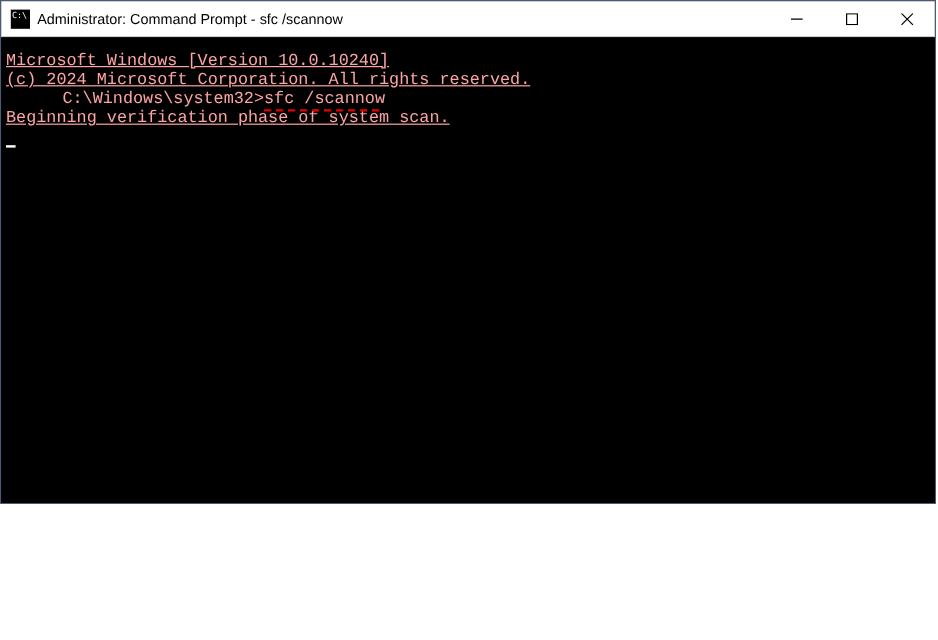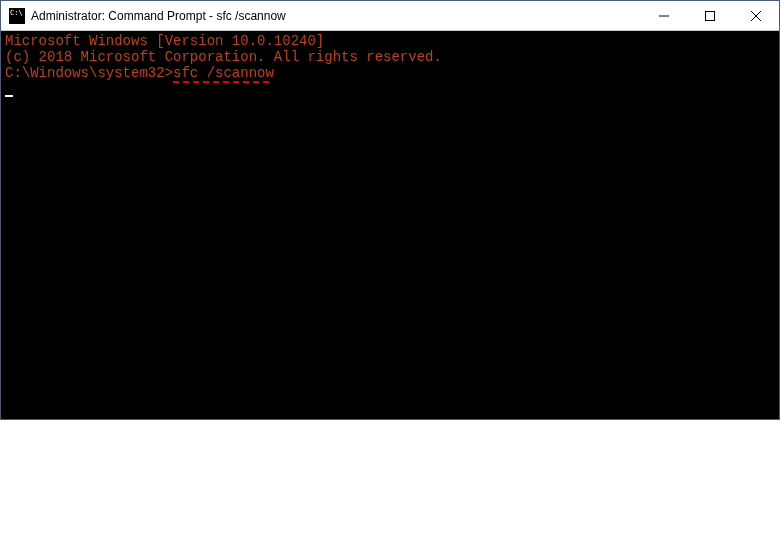--- a/index.html
+++ b/index.html
@@ -65,32 +65,34 @@
       display: flex;
       align-items: center;
       justify-content: center;
       font-size: 10px;
       color: #000;
       cursor: pointer;
     }
     .terminal {
       flex: 1;
       background: #000;
-      color: #c2410c;
+      color: #fca5a5;
       font-family: 'Consolas', 'Courier New', monospace;
       font-size: 14px;
       line-height: 1.15;
-      padding: 2px 4px;
+      padding: 12px 4px;
       white-space: pre;
       overflow: hidden;
       position: relative;
+      text-decoration: underline;
     }
     .prompt-line {
       position: relative;
       display: inline-block;
+      margin-left: 47px;
     }
     .cmd-text {
       display: inline;
     }
     .underline-red {
       position: absolute;
       left: 168px;
       top: 16px;
       width: 96px;
       height: 2px;
@@ -127,15 +129,15 @@
           </svg>
       </div>
       <div class="titlebar-btn close">
         <svg width="10" height="10" viewBox="0 0 10 10">
             <line x1="0" y1="0" x2="10" y2="10" stroke="black" stroke-width="1"></line>
             <line x1="10" y1="0" x2="0" y2="10" stroke="black" stroke-width="1"></line>
           </svg>
       </div>
     </div>
   </div>
-  <div class="terminal"><span class="line">Microsoft Windows [Version 10.0.10240]</span><span class="line">(c) 2018 Microsoft Corporation. All rights reserved.</span><span class="line"></span><span class="prompt-line"><span class="cmd-text">C:\Windows\system32&gt;</span><span class="cmd-text">sfc /scannow</span><span class="underline-red"></span></span>
-<span class="line"></span><span class="line"></span><span class="cursor"></span></div>
+  <div class="terminal"><span class="line">Microsoft Windows [Version 10.0.10240]</span><span class="line">(c) 2024 Microsoft Corporation. All rights reserved.</span><span class="line"></span><span class="prompt-line"><span class="cmd-text">C:\Windows\system32&gt;</span><span class="cmd-text">sfc /scannow</span><span class="underline-red"></span></span>
+<span class="line"></span><span class="line"></span><span class="line">Beginning verification phase of system scan.</span><span class="cursor"></span></div>
 </div>
 
 </body></html>

